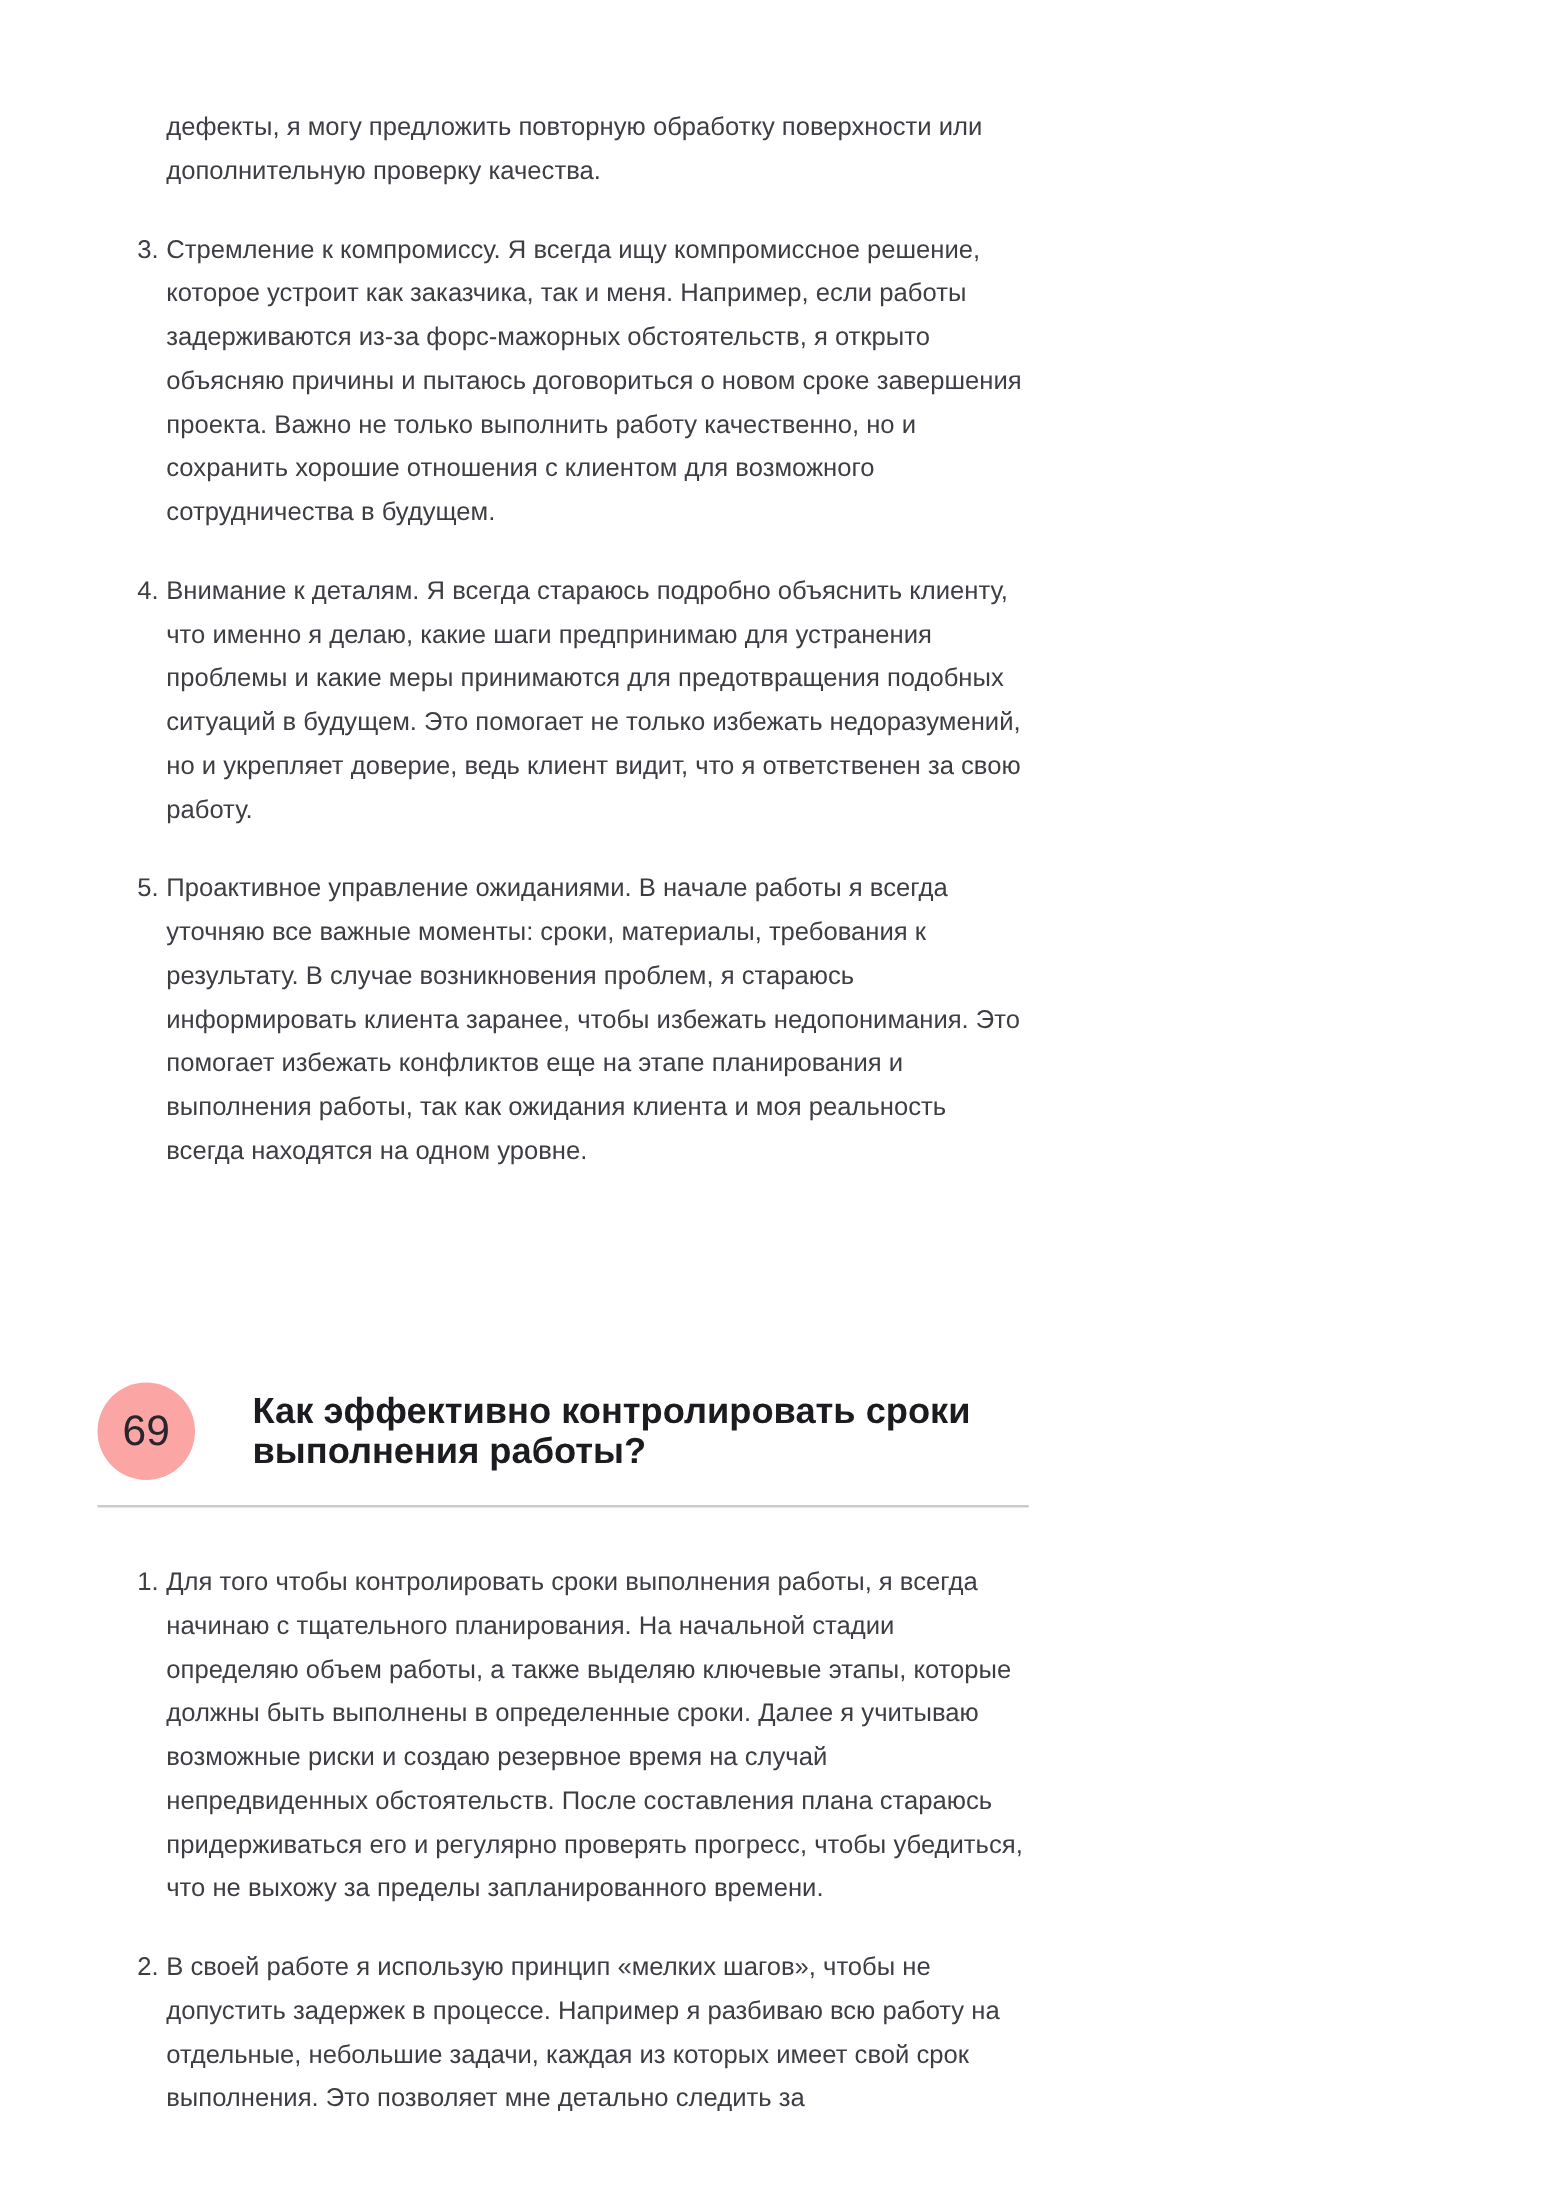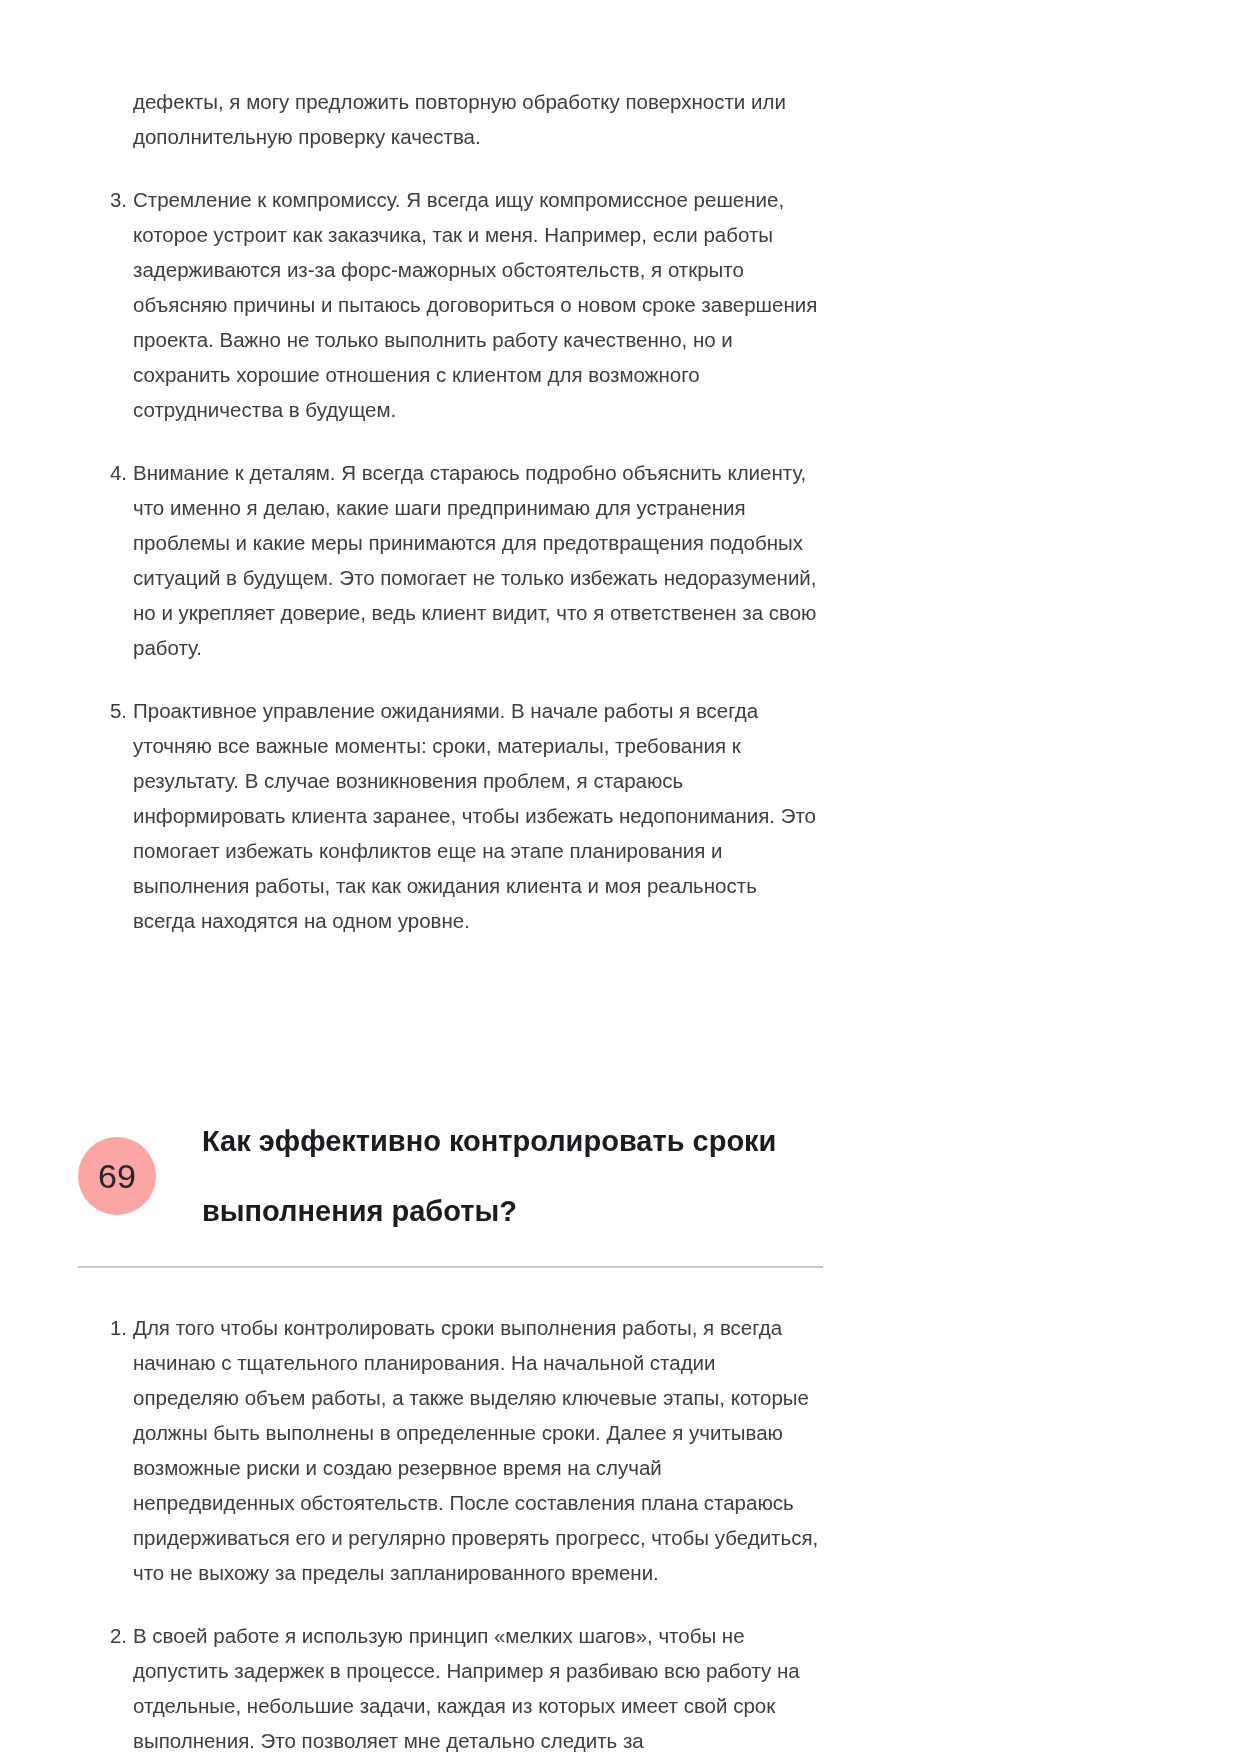--- a/index.html
+++ b/index.html
@@ -52,21 +52,21 @@
     font-weight: normal;
     display: flex;
     align-items: center;
     justify-content: center;
     flex-shrink: 0;
     text-align: right;
   }
   .q-title {
     font-size: 29px;
     font-weight: 700;
-    line-height: 70px;
+    line-height: 32px;
     color: #1b1b20;
     max-width: 700px;
   }
   .divider {
     height: 2px;
     background: #cbcbcb;
     margin-top: 20px;
   }
 
   .clipped-line {

